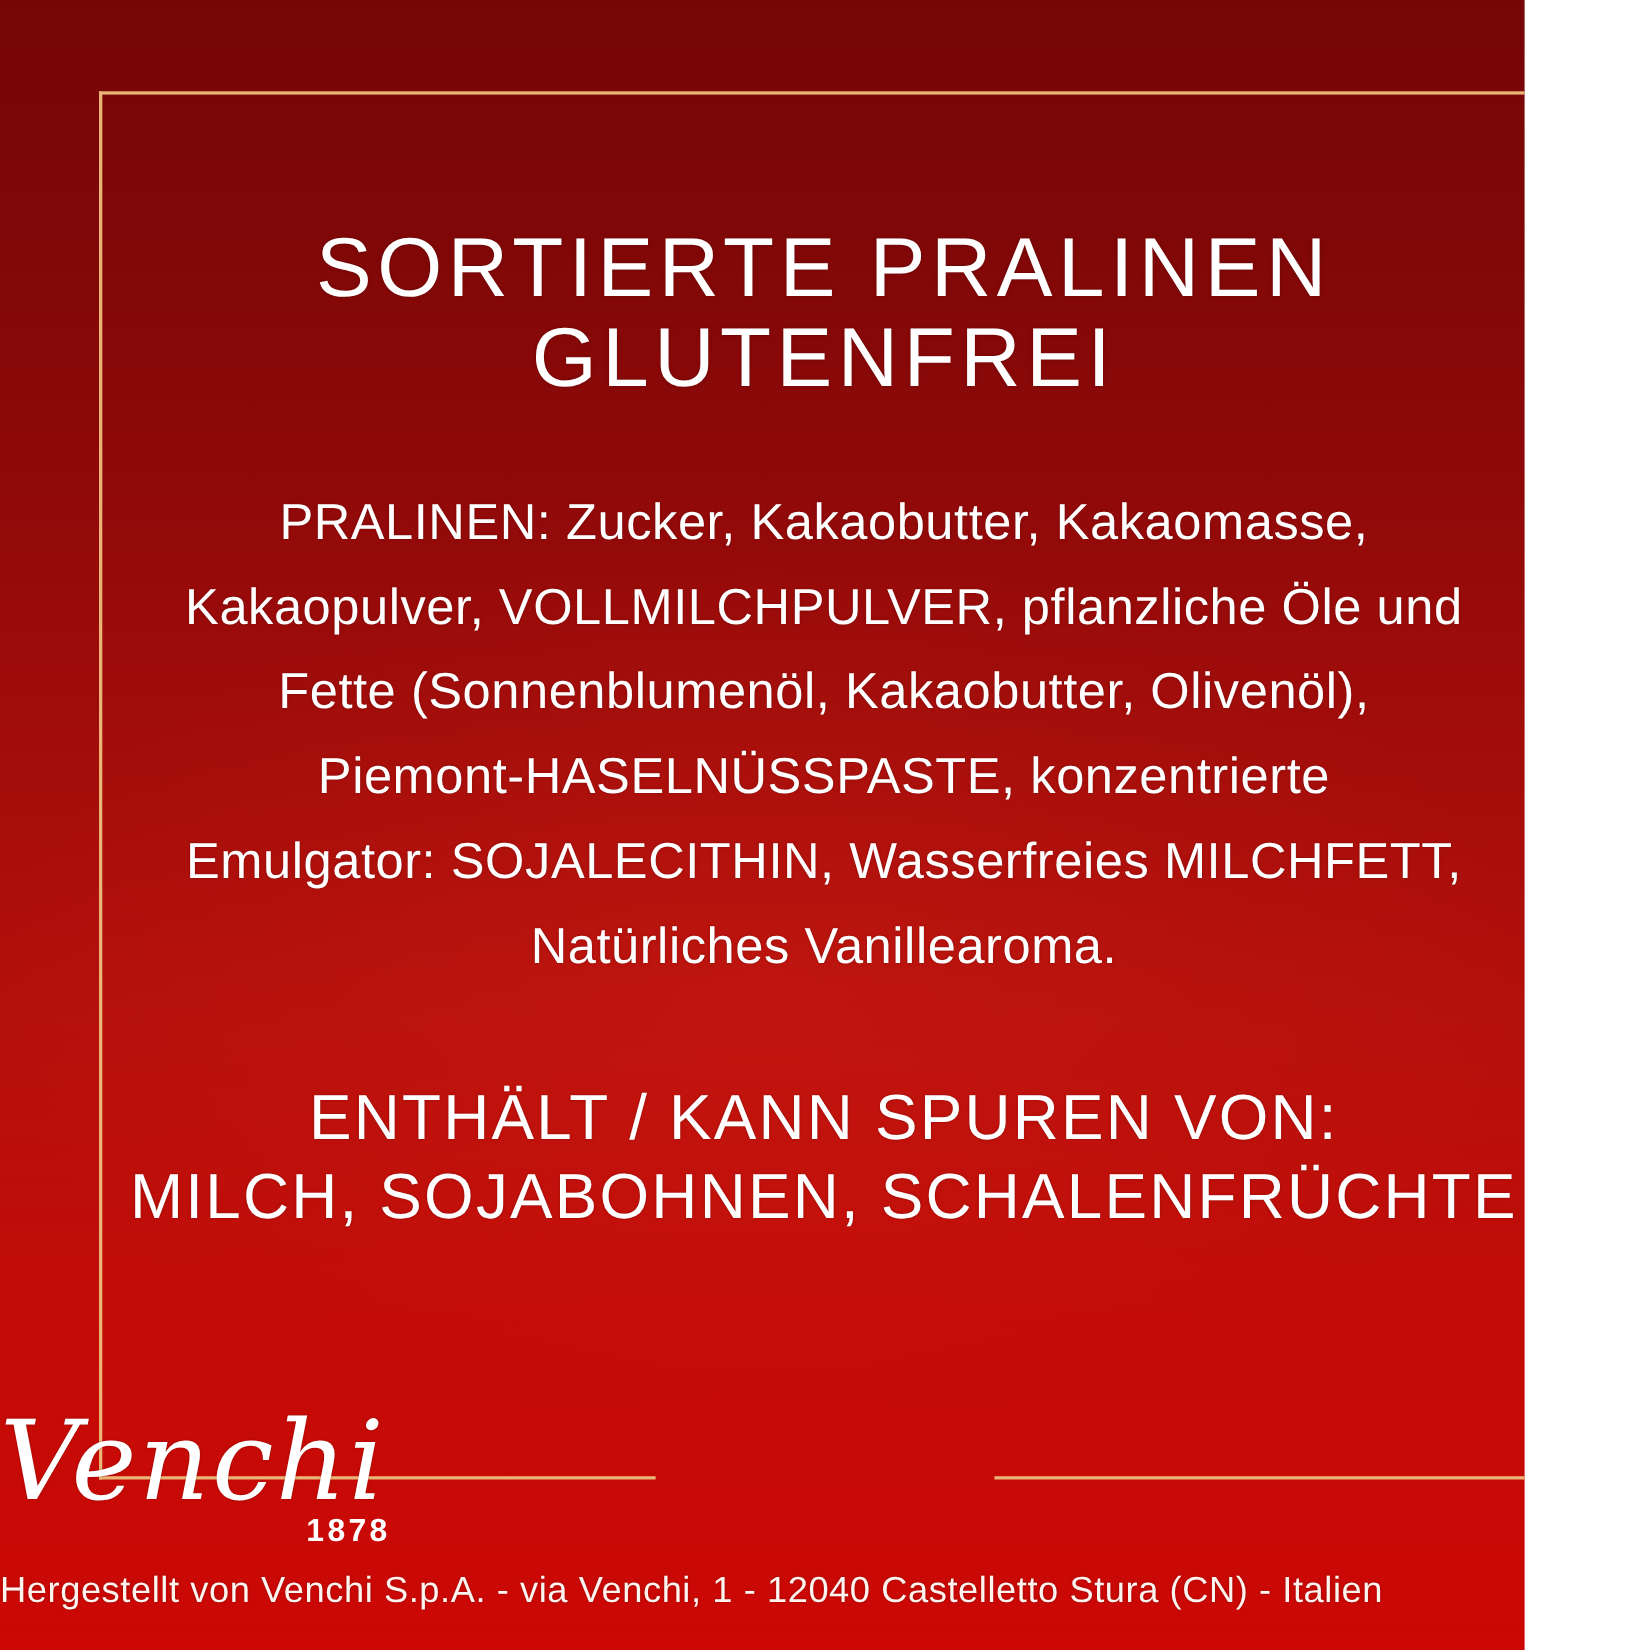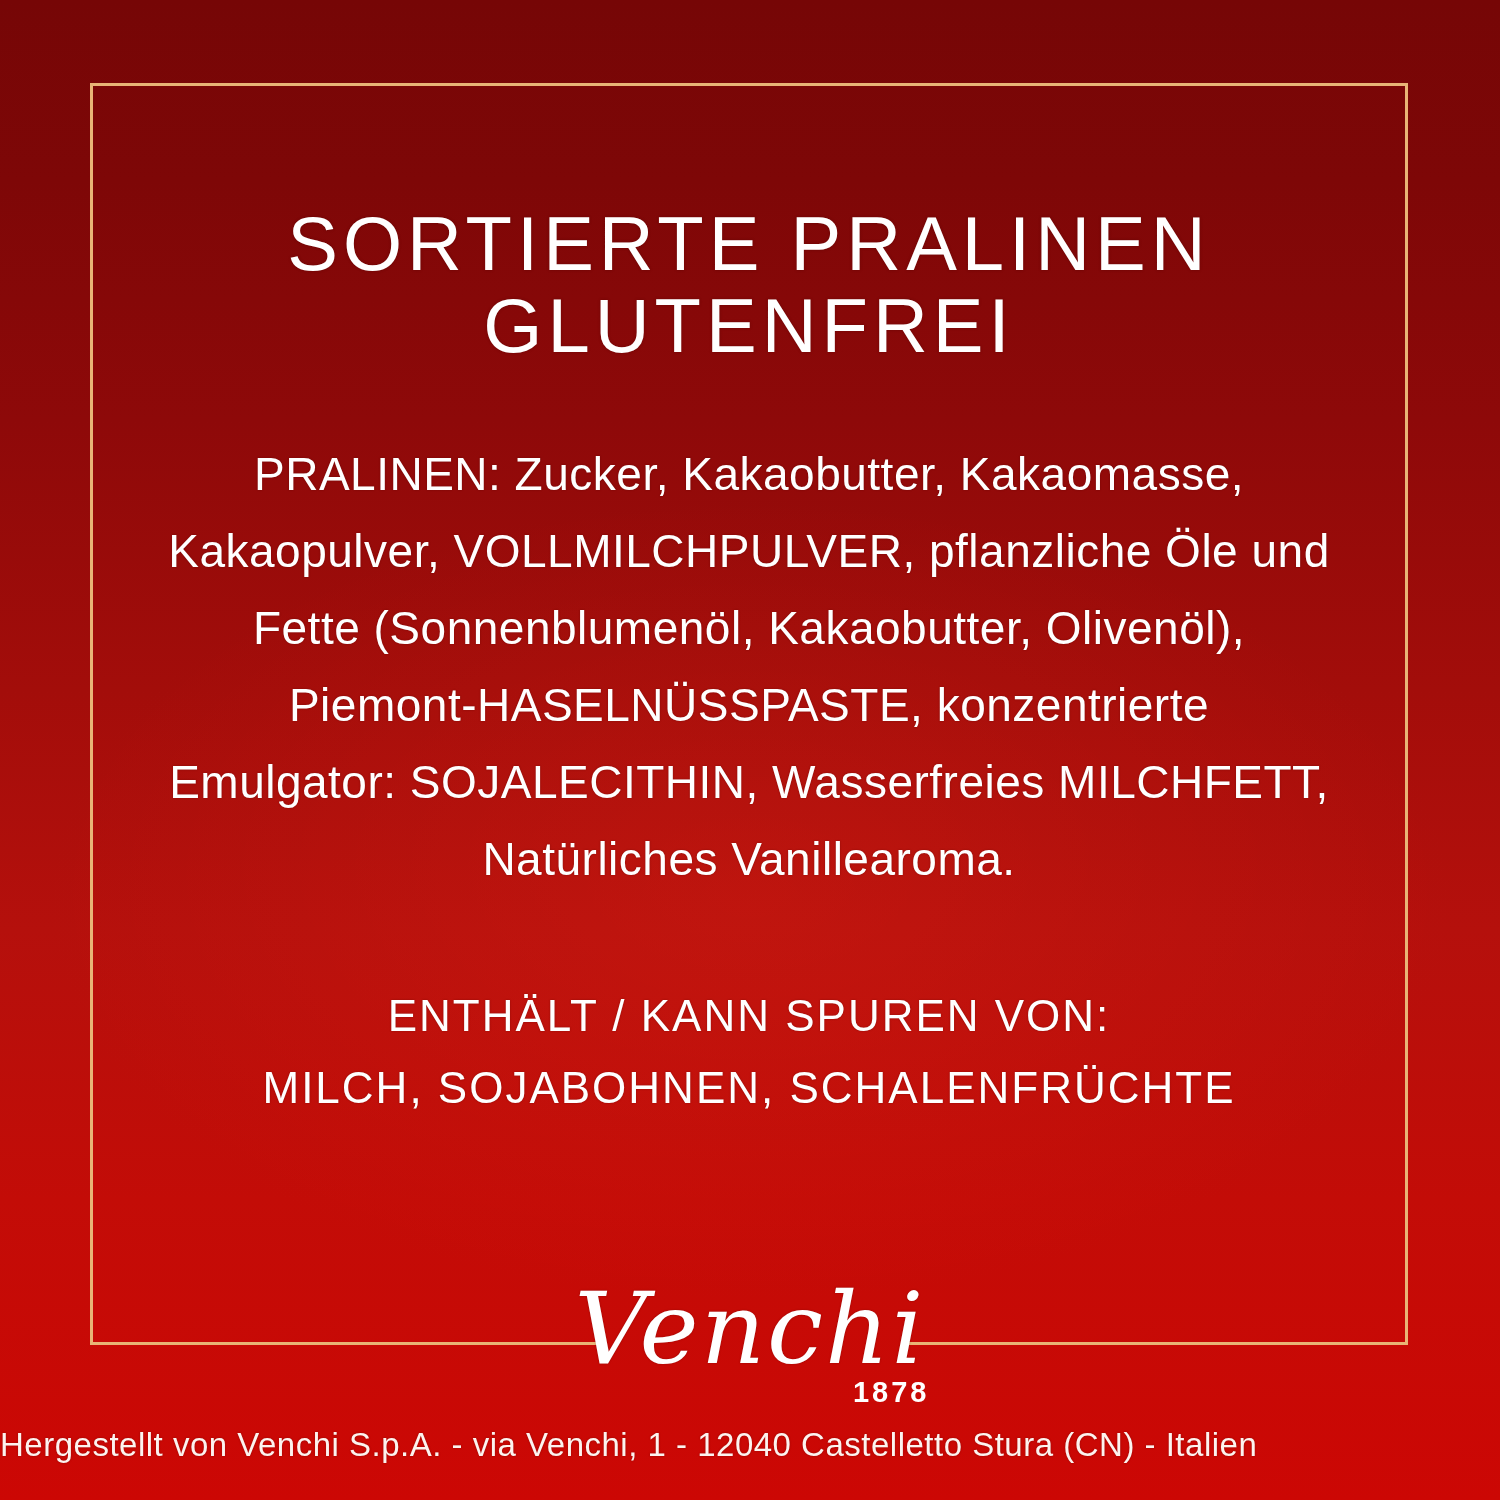--- a/index.html
+++ b/index.html
@@ -1,18 +1,18 @@
 <!DOCTYPE html>
 <html><head>
 <meta charset="utf-8">
 <style>
   html, body { margin: 0; padding: 0; background: #ffffff; }
   .canvas {
     position: relative;
-    width: 1500px;
+    width: 1386px;
     height: 1500px;
     overflow: hidden;
     font-family: "Liberation Sans", sans-serif;
     color: #ffffff;
     background:
       radial-gradient(ellipse 980px 560px at 50% 60%, rgba(255,48,28,0.16), rgba(255,48,28,0) 72%),
       linear-gradient(180deg, #760606 0%, #7e0707 12%, #8e0909 28%, #a30d0a 46%, #b5100c 62%, #c30c07 80%, #cc0704 100%);
   }
 
   
@@ -48,32 +48,31 @@
     top: 436px;
     font-size: 46px;
     line-height: 77px;
     font-weight: 400;
     letter-spacing: 0.5px;
     text-shadow: 0 0 2px rgba(70,0,0,0.45);
   }
 
   .allergen-block {
     top: 980px;
-    font-size: 44px;
+    font-size: 58px;
     line-height: 72px;
     letter-spacing: 2px;
     font-weight: 400;
     text-shadow: 0 0 2px rgba(70,0,0,0.45);
   }
 
   .logo-block {
     position: absolute;
     left: 0; top: 1274px;
     width: 1500px;
-    text-align: center;
   }
   .logo-inner { display: inline-block; position: relative; }
   .logo-brand {
     font-family: "DejaVu Serif", serif;
     font-style: italic;
     font-size: 100px;
     line-height: 110px;
     letter-spacing: 2px;
     text-shadow: 0 0 2px rgba(70,0,0,0.4);
   }

